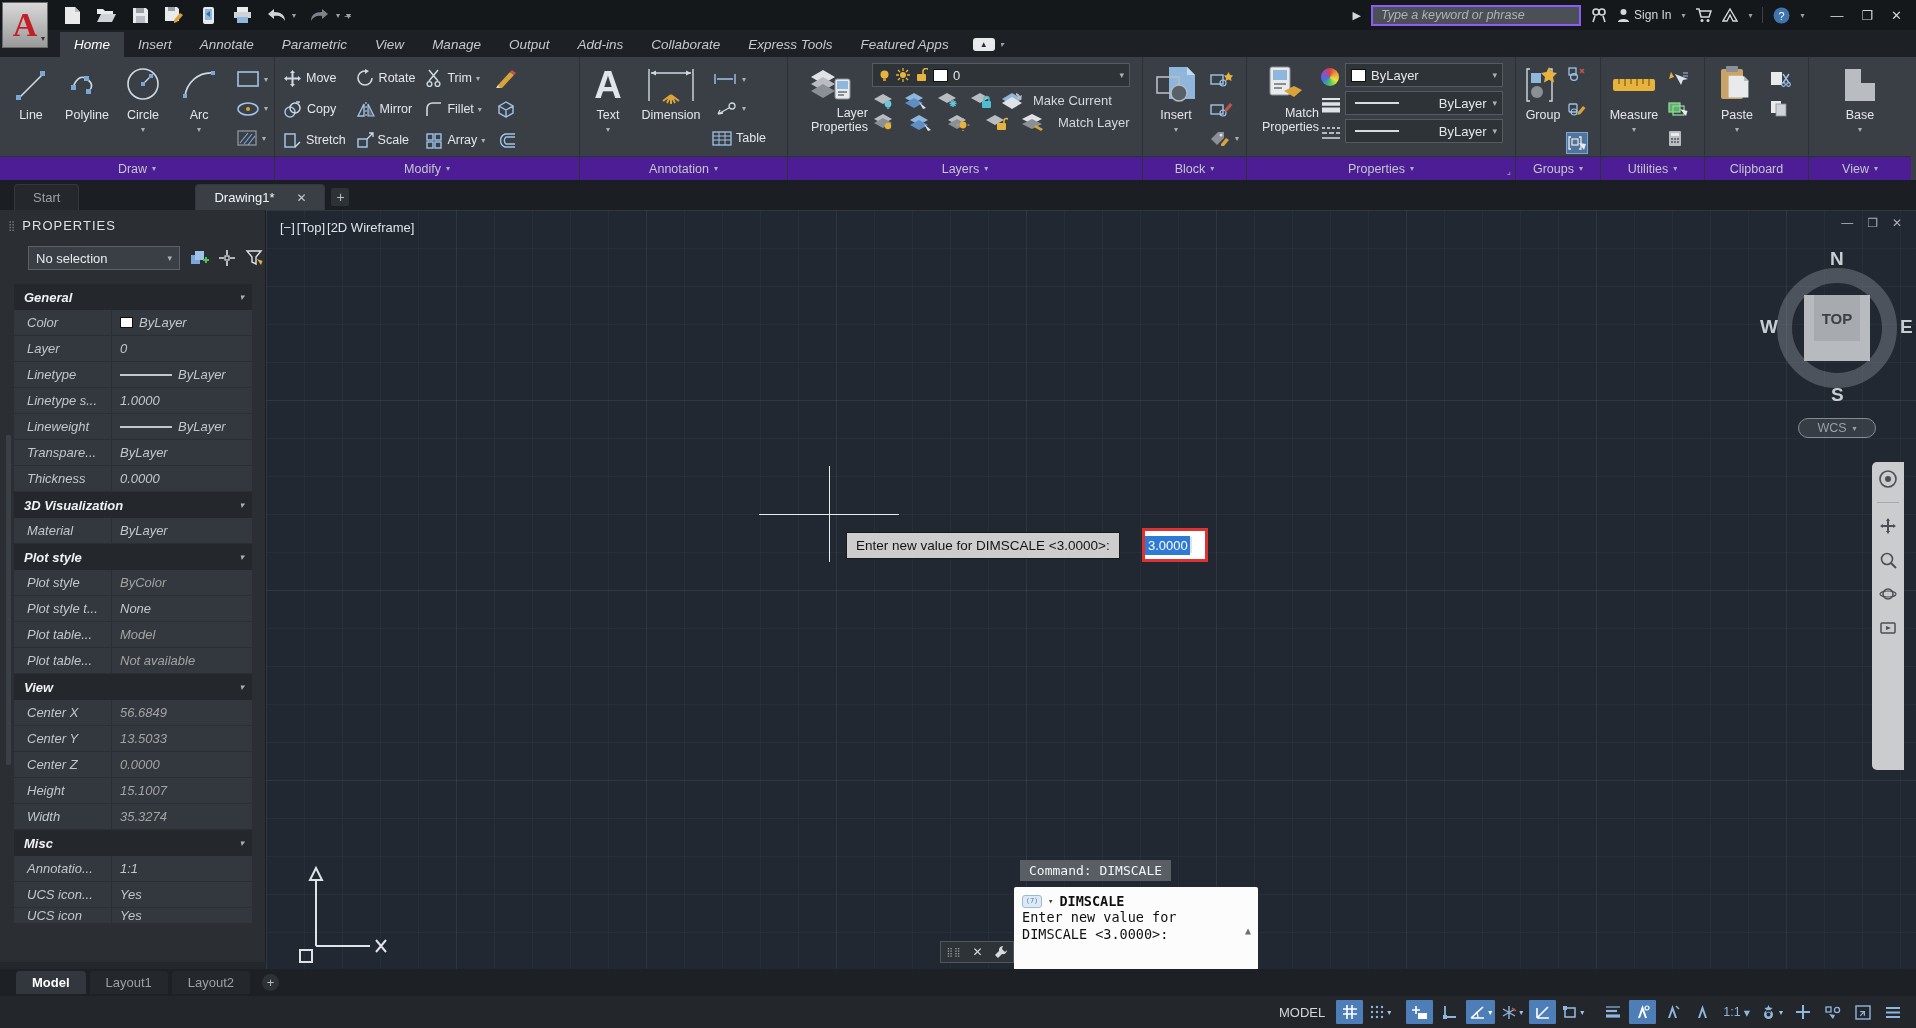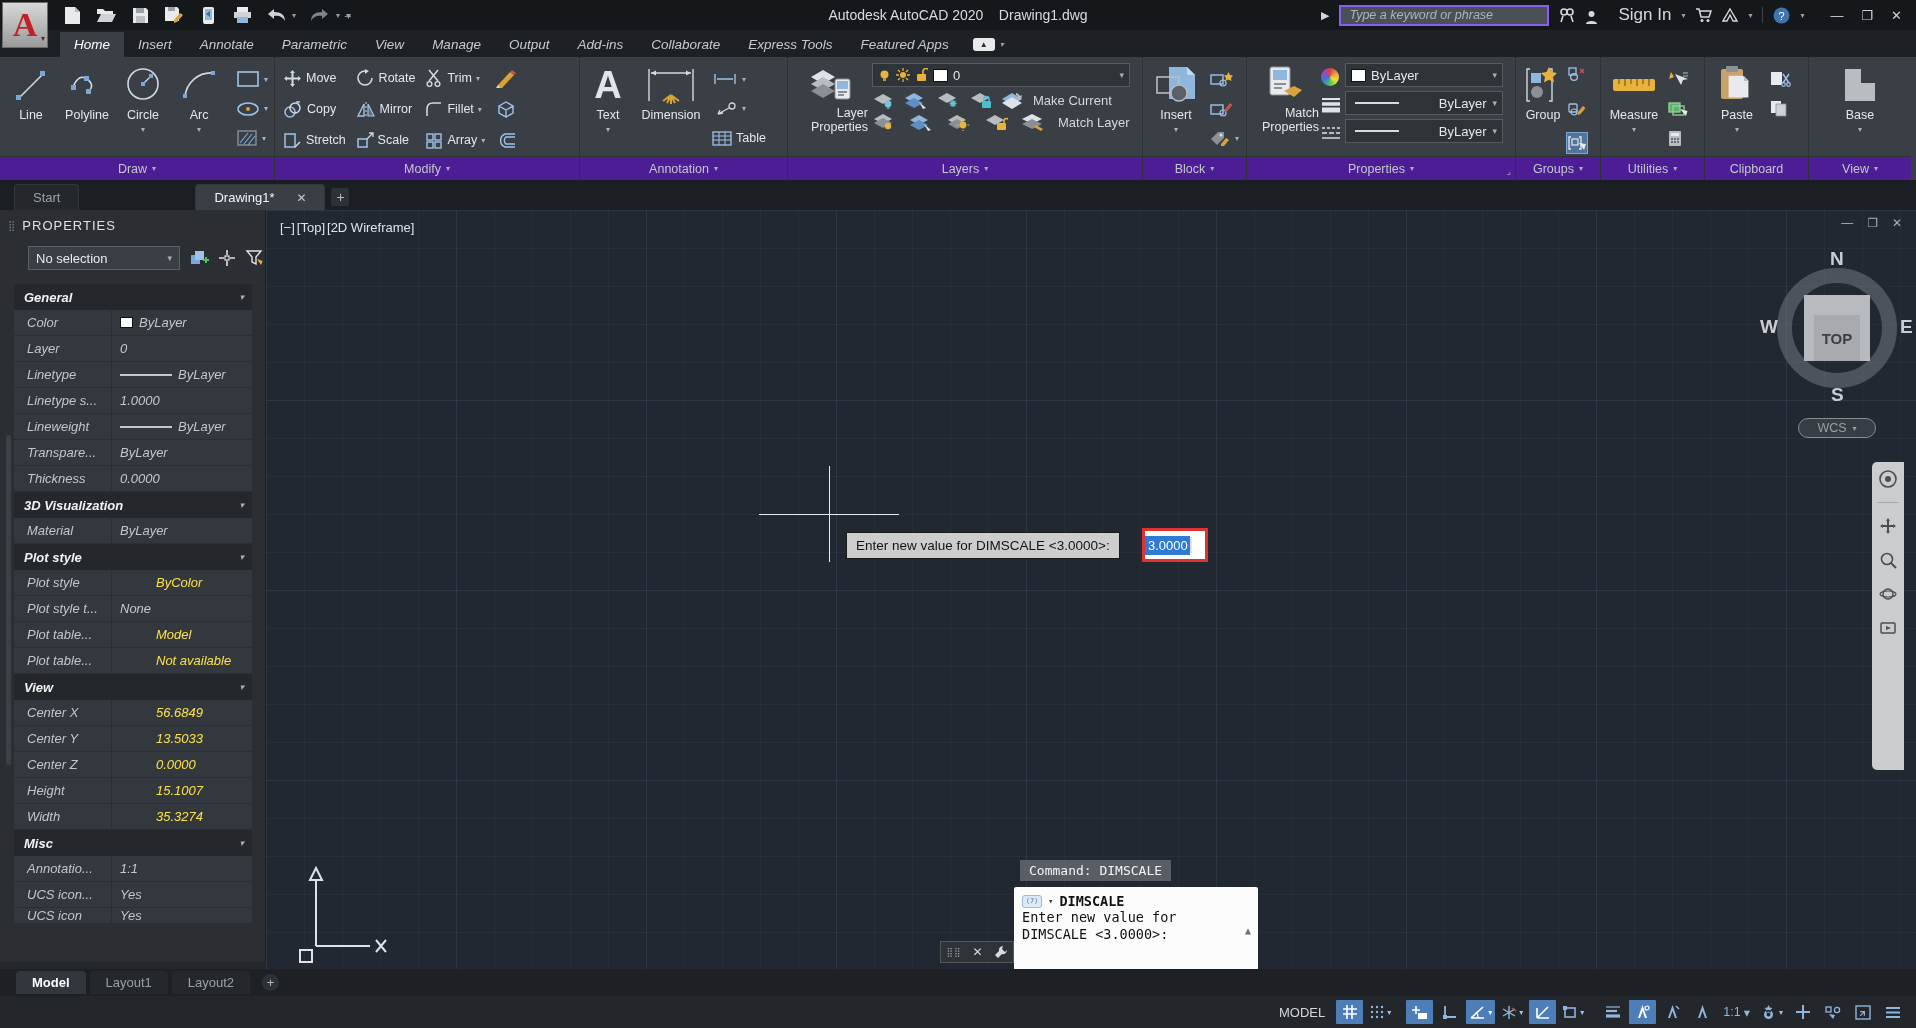--- a/index.html
+++ b/index.html
@@ -13,21 +13,21 @@
   .logo .a { font-size:34px; font-weight:bold; color:#c22026; font-family:"Liberation Serif",serif; line-height:1; }
   .logo .dd { position:absolute; right:2px; bottom:4px; font-size:8px; color:#333; }
   .qat { display:flex; align-items:center; gap:14px; margin-left:62px; }
   .qat .qi { width:20px; height:20px; display:flex; align-items:center; justify-content:center; }
   .qat .caret { font-size:8px; color:#9aa0a5; margin-left:-8px; }
   .title-center { position:absolute; left:0; right:0; text-align:center; font-size:14px; color:#d7dbdf; pointer-events:none; }
   .title-center span { pointer-events:auto; }
   .tb-right { position:absolute; right:6px; display:flex; align-items:center; gap:10px; height:30px; }
   .search-input { width:210px; height:21px; background:#4b5056; border:2px solid #8b5cf6; color:#e6e9ec; font-style:italic; font-size:12.5px; padding:0 8px; }
   .search-input::placeholder { color:#aeb3b8; font-style:italic; }
-  .tbtn { display:flex; align-items:flex-end; gap:20px; font-size:17px; color:#d4d8dc; }
+  .tbtn { display:flex; align-items:flex-start; gap:4px; font-size:12px; color:#d4d8dc; }
   .mini-caret { font-size:8px; color:#9aa0a5; }
   .tb-divider { width:1px; height:16px; background:#3c4147; }
   .winbtns { display:flex; gap:18px; margin-left:16px; margin-right:8px; font-size:13px; color:#cfd3d7; }
 
   
   .ribbon-tabs { position:absolute; top:30px; left:0; right:0; height:27px; background:#1d2125; display:flex; align-items:flex-end; padding-left:60px; z-index:40;font-style:italic; }
   .rtab { padding:5px 14px; font-size:13.5px; color:#c6cacd; cursor:default; }
   .rtab.active { background:#3a3f45; color:#ffffff; }
   .ribbon-mode { display:flex; align-items:center; gap:5px; margin-left:10px; padding-bottom:6px; }
   .ribbon-mode .pill { width:22px; height:13px; background:#e8eaec; border-radius:3px; display:flex; align-items:center; justify-content:center; color:#2a2e33; font-size:8px; }
@@ -66,21 +66,21 @@
   .grip { color:#6f757b; font-size:10px; letter-spacing:-1px; }
   .pal-controls { height:36px; display:flex; align-items:center; gap:9px; padding-left:28px; }
   .pal-select { width:152px; height:24px; background:#3a3f45; border:1px solid #5c6166; display:flex; align-items:center; justify-content:space-between; padding:0 7px; color:#e8ebee; font-size:13px; }
   .pal-select .caret { font-size:9px; color:#aab0b5; }
   .pal-table { margin-left:14px; margin-top:8px; width:238px;font-style:italic; }
   .psec { height:26px; background:#24272b; display:flex; align-items:center; justify-content:space-between; padding:0 8px 0 10px; color:#f0f2f4; font-weight:bold; font-size:13px; }
   .psec .caret { font-size:9px; color:#aab0b5; font-weight:normal; }
   .prow { height:26px; display:flex; border-bottom:1px solid #2b2f34; background:#33383e; }
   .plab { width:98px; padding-left:13px; display:flex; align-items:center; color:#c2c7cc; border-right:1px solid #2b2f34; font-size:13px; white-space:nowrap; overflow:hidden; }
   .pval { flex:1; padding-left:8px; display:flex; align-items:center; gap:6px; color:#c2c7cc; font-size:13px; white-space:nowrap; overflow:hidden; }
-  .pval.dim { color:#fde047;margin-left:36px; }
+  .pval.dim { color:#a3a3a3; }
   .pline { width:52px; border-top:2px solid #c2c7cc; }
   .pal-scroll { position:absolute; left:6px; top:225px; width:5px; height:330px; background:#3c4147; border-radius:2px; }
 
   
   .canvas { position:absolute; top:210px; left:266px; width:1650px; height:759px; background:#212831;
     background-image:
       linear-gradient(rgba(120,140,160,0.10) 1px, transparent 1px),
       linear-gradient(90deg, rgba(120,140,160,0.10) 1px, transparent 1px),
       linear-gradient(rgba(120,140,160,0.06) 1px, transparent 1px),
       linear-gradient(90deg, rgba(120,140,160,0.06) 1px, transparent 1px);
@@ -104,21 +104,21 @@
   .cmd-line { font-size:13.5px; line-height:17px; }
   .cmd-expand { position:absolute; right:7px; top:38px; font-size:10px; color:#6a6f74; }
 
   .float-tb { position:absolute; left:674px; top:731px; width:74px; height:22px; background:#2e3338; border:1px solid #52575c; display:flex; align-items:center; justify-content:space-around; color:#d7dbdf; }
   .float-tb .gripdots { color:#9aa0a5; font-size:9px; letter-spacing:1px; }
 
   
   .viewcube { position:absolute; left:1496px; top:40px; width:150px; height:212px; }
   .vc-ring { position:absolute; left:15px; top:18px; width:120px; height:120px; border-radius:50%; border:15px solid rgba(150,156,162,0.38); }
   .vc-letter { position:absolute; color:#c9cdd1; font-weight:bold; font-size:19px; }
-  .vc-top { position:absolute; left:42px; top:45px; width:66px; height:66px; background:#b7bbc0; display:flex; align-items:flex-end; justify-content:center; }
+  .vc-top { position:absolute; left:42px; top:45px; width:66px; height:66px; background:#b7bbc0; display:flex; align-items:flex-start; justify-content:center; }
   .vc-top-inner { width:46px; height:46px; background:#a7abb0; display:flex; align-items:center; justify-content:center; color:#3c4045; font-weight:bold; font-size:15px; }
   .wcs { position:absolute; left:36px; top:168px; width:78px; height:20px; border:1px solid #878c91; border-radius:10px; background:rgba(130,135,140,0.22); display:flex; align-items:center; justify-content:center; gap:6px; color:#9aa0a5; font-size:12.5px; }
   .wcs .caret { font-size:8px; }
 
   
   .navbar { position:absolute; left:1606px; top:252px; width:32px; height:308px; background:#caccce; border-radius:5px 0 0 5px; display:flex; flex-direction:column; align-items:center; padding-top:6px; gap:12px; }
   .nav-i { width:22px; height:22px; display:flex; align-items:center; justify-content:center; color:#4a4f54; }
   .nav-div { width:22px; height:1px; background:#a7aaad; }
 
   
@@ -191,24 +191,20 @@
         </svg>
       </span>
     <span class="caret">▾</span>
     <span class="qi">
         <svg width="20" height="14" viewBox="0 0 20 14">
           <path d="M12 1 l6 5 -6 5 v-3 c-5-1-9 1-11 5 0-6 4-9 11-9 z" fill="#7d838a"></path>
         </svg>
       </span>
     <span class="caret">▾</span>
     <span class="caret" style="font-size:10px;">▾̶</span>
-  </div>
-  <div class="title-center">
-    <span>Autodesk AutoCAD 2020</span>&nbsp;&nbsp;&nbsp;
-    <span>Drawing1.dwg</span>
   </div>
   <div class="tb-right">
     <span style="color:#d4d8dc;font-size:11px;">▶</span>
     <input class="search-input" placeholder="Type a keyword or phrase" style="">
     <span class="qi">
         <svg width="16" height="16" viewBox="0 0 16 16">
           <circle cx="5" cy="5" r="3" fill="none" stroke="#d4d8dc" stroke-width="1.6"></circle>
           <circle cx="11" cy="5" r="3" fill="none" stroke="#d4d8dc" stroke-width="1.6"></circle>
           <path d="M4 9 l-2 6 M12 9 l2 6" stroke="#d4d8dc" stroke-width="1.6"></path>
         </svg>

